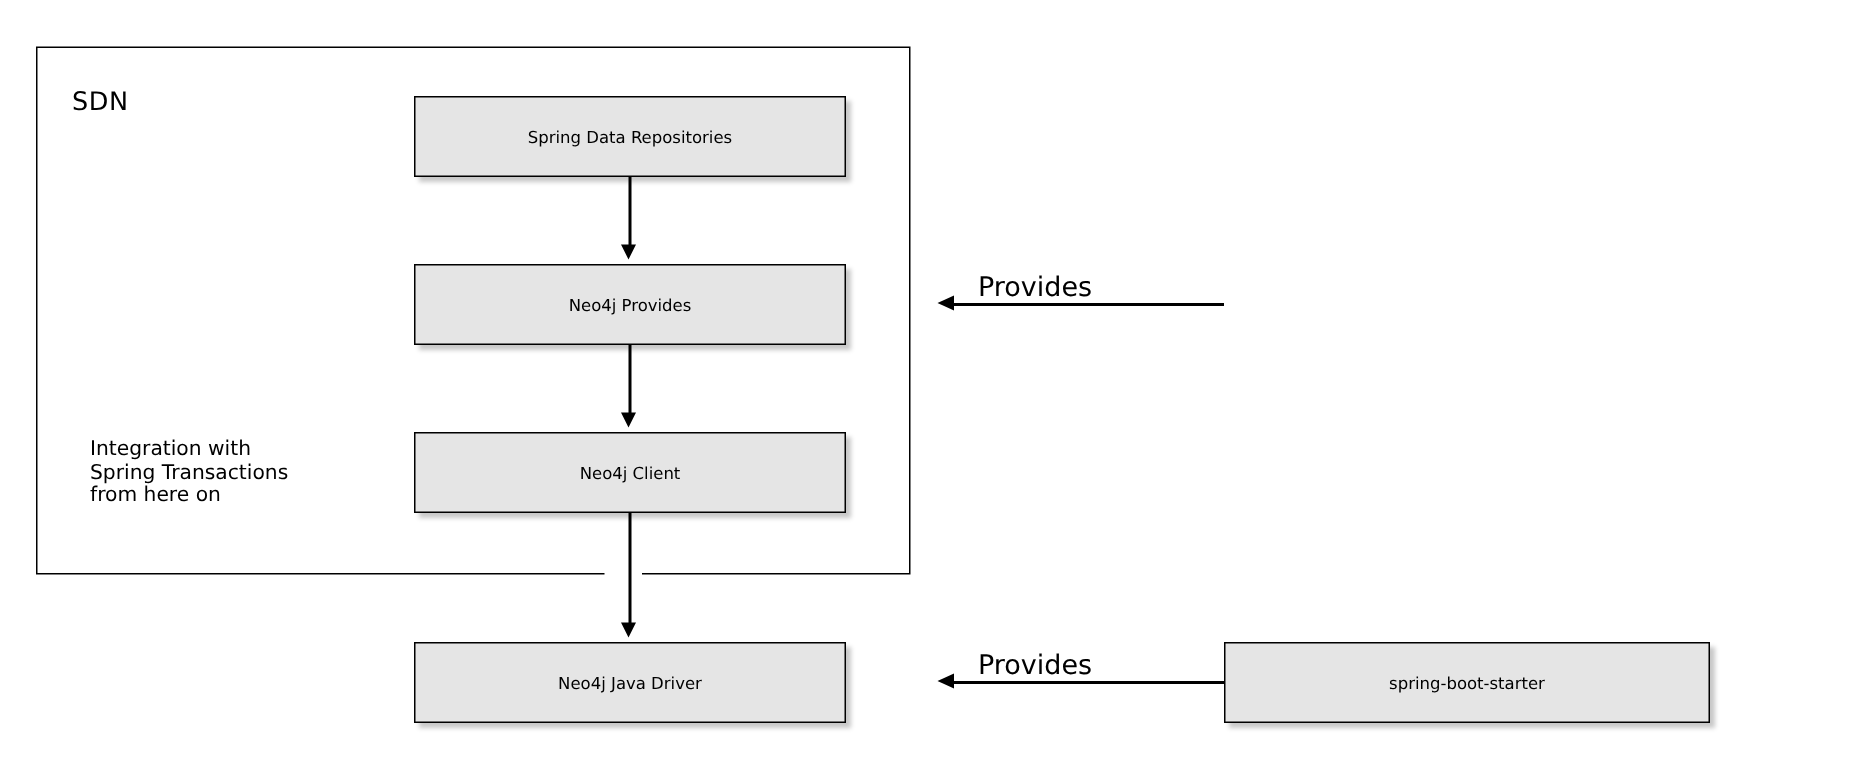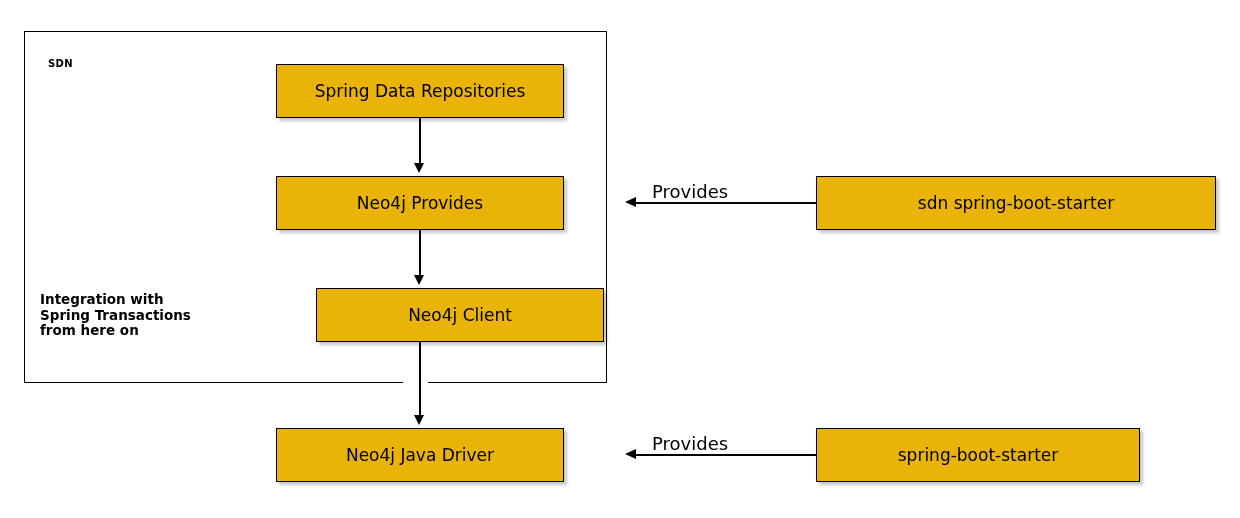--- a/index.html
+++ b/index.html
@@ -12,41 +12,41 @@
   #stage{position:relative;width:1240px;height:518px;}
 
   .group-box{
     position:absolute;
     border:1.6px solid #000;
     background:transparent;
     box-sizing:border-box;
   }
   .group-label{
     position:absolute;
-    font-size:10px;
-    font-weight:bold;
+    font-size:17px;
+    font-weight:normal;
     color:#000;
     letter-spacing:.4px;
     white-space:nowrap;
   }
   
   .border-gap{
     position:absolute;
     background:#ffffff;
   }
 
   .node{
     position:absolute;
     box-sizing:border-box;
     border:1.5px solid #000;
-    background:#eab308;
+    background:#e5e5e5;
     display:flex;
     align-items:center;
     justify-content:center;
-    font-size:17px;
+    font-size:11px;
     color:#000;
     box-shadow:3px 3px 3px rgba(0,0,0,0.22);
     white-space:nowrap;
   }
 
   .note{
     position:absolute;
     font-size:13.5px;
     line-height:15.5px;
     color:#000;
@@ -87,33 +87,32 @@
 </style>
 </head>
 <body>
 
 <div id="stage">
 
   <div class="group-box" style="left:24px;top:31px;width:583px;height:352px;"></div>
   <div class="border-gap" style="left:403px;top:378px;width:25px;height:9px;"></div>
   <div class="group-label" style="left:48px;top:58px;">SDN</div>
 
-  <div class="note" style="left:40px;top:292px;width:200px;font-weight:bold;">Integration with
+  <div class="note" style="left:60px;top:292px;width:200px;">Integration with
 Spring Transactions
 from here on</div>
 
   <div class="node" style="left:276px;top:64px;width:288px;height:54px;">Spring Data Repositories</div>
 
   <div class="node" style="left:276px;top:176px;width:288px;height:54px;">Neo4j Provides</div>
 
-  <div class="node" style="left:276px;top:288px;width:288px;height:54px;margin-left:40px;">Neo4j Client</div>
+  <div class="node" style="left:276px;top:288px;width:288px;height:54px;">Neo4j Client</div>
 
   <div class="node" style="left:276px;top:428px;width:288px;height:54px;">Neo4j Java Driver</div>
 
-  <div class="node" style="left:816px;top:176px;width:400px;height:54px;">sdn spring-boot-starter</div>
 
   <div class="node" style="left:816px;top:428px;width:324px;height:54px;">spring-boot-starter</div>
 
   <div class="edge-v" style="left:419px;top:118px;height:46px;"></div>
   <div class="arrow-down" style="left:414px;top:163px;"></div>
 
   <div class="edge-v" style="left:419px;top:230px;height:46px;"></div>
   <div class="arrow-down" style="left:414px;top:275px;"></div>
 
   <div class="edge-v" style="left:419px;top:342px;height:74px;"></div>

